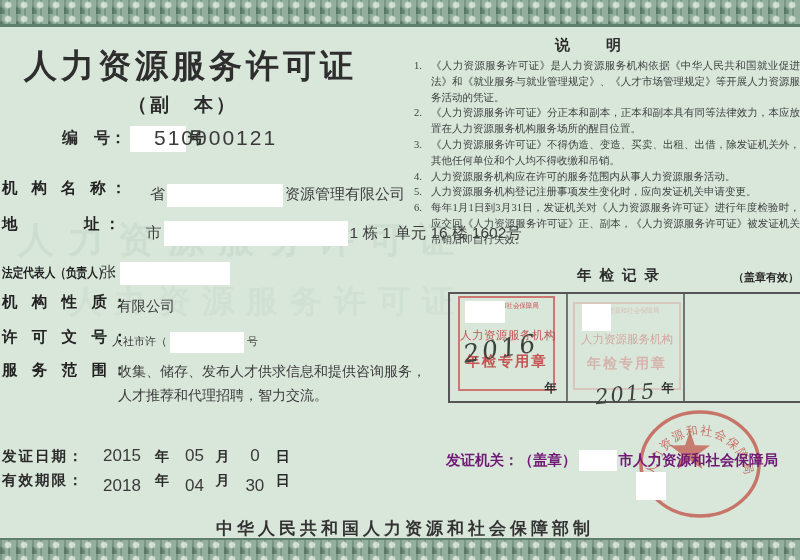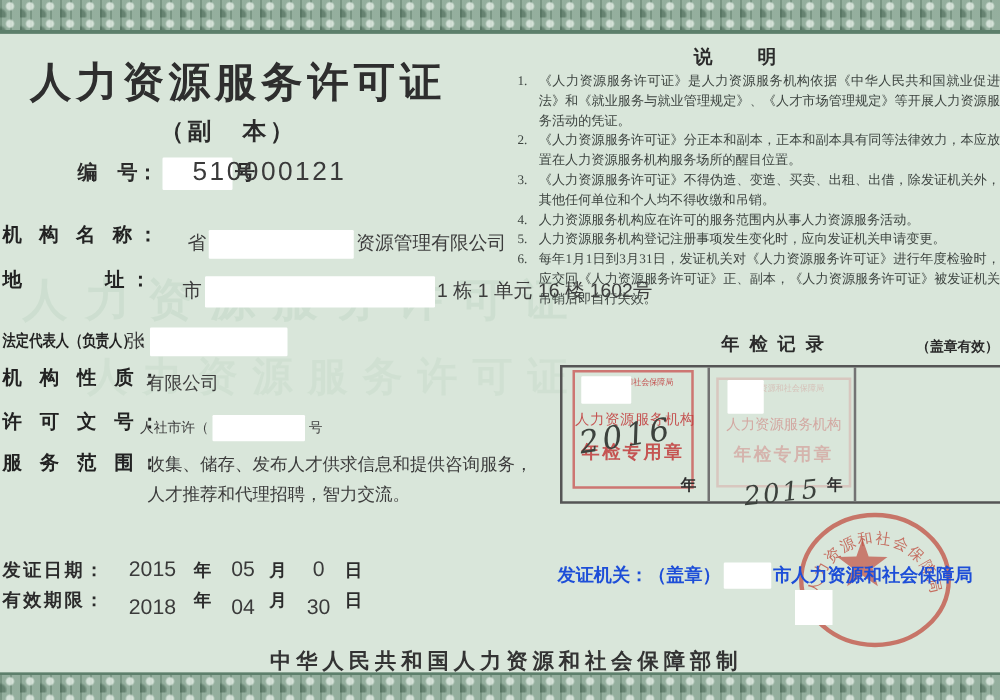--- a/index.html
+++ b/index.html
@@ -75,21 +75,21 @@
   .stamp2{position:absolute;left:5px;top:8px;width:104px;height:84px;
           border:2px solid rgba(216,130,130,.3);text-align:center;color:rgba(206,105,105,.5);}
   .stamp2 .s-l1{font-size:7px;margin-top:2px;transform:scaleX(.92);white-space:nowrap;opacity:.6;}
   .stamp2 .s-l2{font-size:11.5px;margin-top:16px;white-space:nowrap;}
   .stamp2 .s-l3{font-size:14px;font-weight:bold;margin-top:8px;letter-spacing:2px;white-space:nowrap;opacity:.8;}
   .hand{position:absolute;font-family:"DejaVu Serif",serif;font-style:italic;color:#3c423d;white-space:nowrap;}
   .hw2016{left:3px;top:36px;font-size:25px;transform:rotate(-9deg);letter-spacing:3px;}
   .hw2015{left:20px;top:78px;font-size:21px;transform:rotate(-6deg);letter-spacing:2px;}
 
   .issuer{position:absolute;left:446px;top:450px;white-space:nowrap;z-index:3;}
-  .issuer .ilabel,.issuer .isuffix{font-size:14.5px;font-weight:bold;color:#1d4ed8;}
+  .issuer .ilabel,.issuer .isuffix{font-size:14.5px;font-weight:bold;color:#701a75;}
 
   .seal{position:absolute;left:637px;top:408px;width:127px;height:112px;z-index:2;}
   .seal-blur{position:absolute;left:636px;top:472px;width:30px;height:28px;background:#fff;z-index:4;}
 
   .rb-serial{width:56px;height:26px;margin-left:4px;}
   .rb-orgname{width:116px;height:23px;margin:0 2px;}
   .rb-address{width:184px;height:25px;margin:0 2px;}
   .rb-legal{width:110px;height:23px;margin-left:4px;}
   .rb-license{width:74px;height:21px;margin:0 3px;}
   .rb-issuer{width:38px;height:21px;margin:0 2px;}

